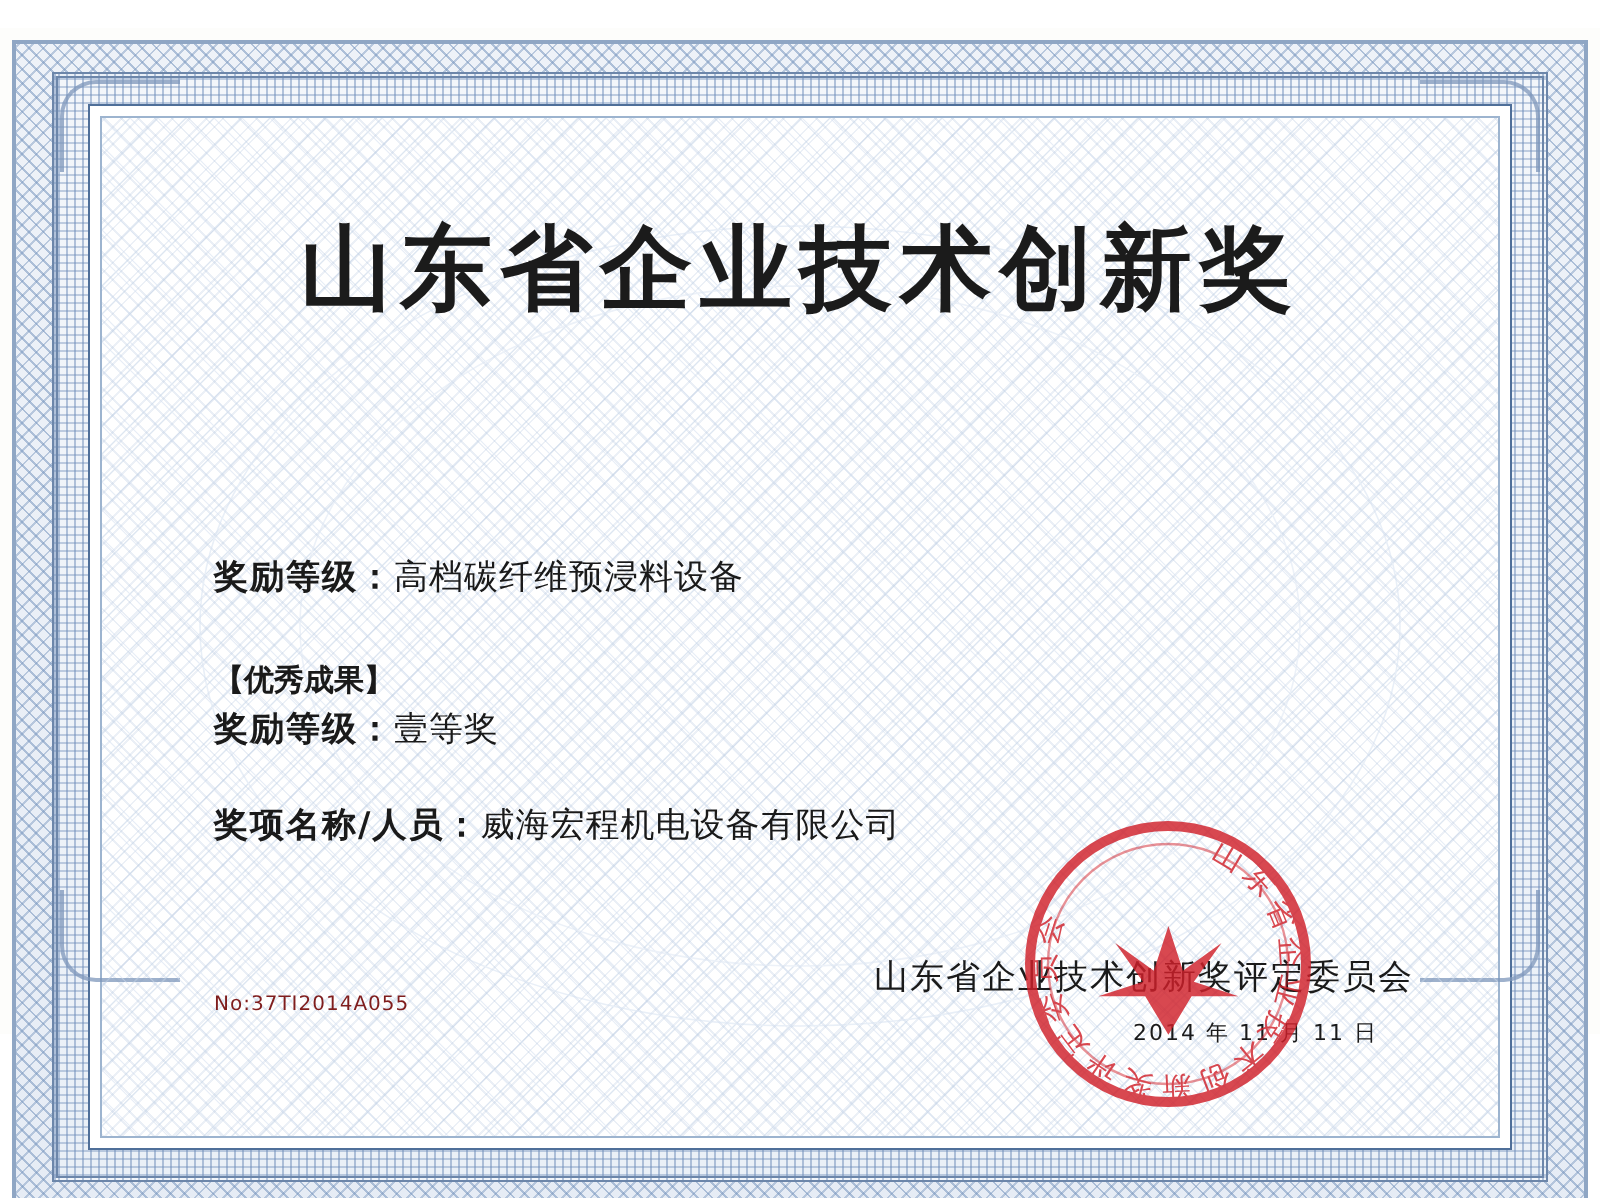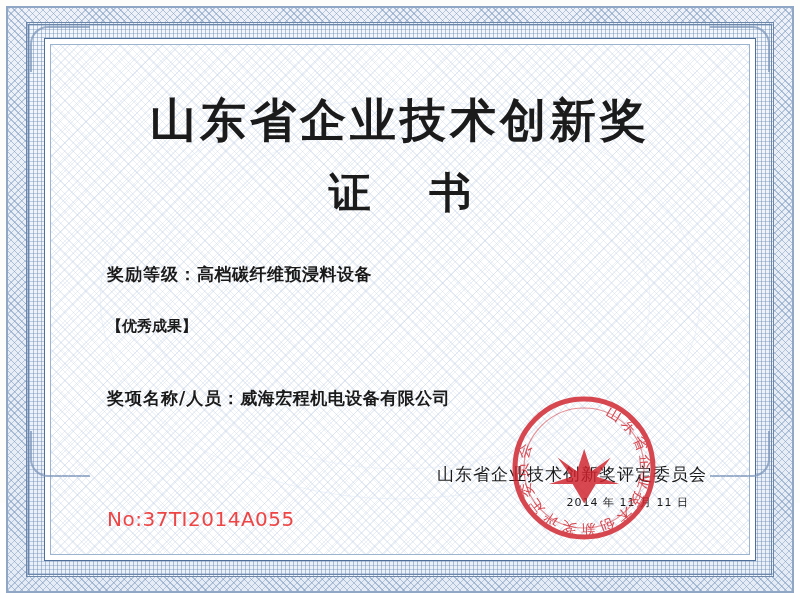--- a/index.html
+++ b/index.html
@@ -13,20 +13,21 @@
     overflow: hidden;
     font-family: "DejaVu Sans", "Liberation Sans", sans-serif;
   }
 
   #certificate {
     position: relative;
     width: 800px;
     height: 503px;
     background: #fdfdfb;
     box-sizing: border-box;
+    margin-top: 14px;
   }
 
   
   .border-outer {
     position: absolute;
     left: 6px; top: 6px;
     width: 788px; height: 587px;
     box-sizing: border-box;
     border: 2px solid #8fa6c4;
     background:
@@ -147,36 +148,36 @@
     font-family: "DejaVu Sans", "Liberation Sans", sans-serif;
     font-size: 17px;
     color: #1a1a1a;
     white-space: nowrap;
   }
   .field .label {
     font-weight: bold;
     letter-spacing: 1px;
   }
   .field .value {
-    font-weight: bold;
+    font-weight: normal;
     letter-spacing: 0.5px;
   }
   .row-award-name { top: 218px; }
   .row-award-tag  { top: 272px; font-size: 15px; }
   .row-award-tag .tagtext { font-weight: bold; }
   .row-award-level{ top: 294px; }
   .row-participant{ top: 342px; }
 
   .serial {
     position: absolute;
     left: 56px;
-    top: 462px;
-    font-family: "DejaVu Sans", "Liberation Sans", sans-serif;
-    font-size: 20px;
-    color: #ef4444;
+    top: 438px;
+    font-family: "DejaVu Sans", "Liberation Sans", sans-serif;
+    font-size: 10px;
+    color: #7f1d1d;
     letter-spacing: 0.5px;
     white-space: nowrap;
   }
 
   .issuer {
     position: absolute;
     right: 42px;
     top: 418px;
     font-family: "DejaVu Sans", "Liberation Sans", sans-serif;
     font-size: 17px;
@@ -229,30 +230,32 @@
       </pattern>
     </defs>
     <rect x="0" y="0" width="698" height="509" fill="url(#weave)"></rect>
     <ellipse cx="349" cy="254" rx="300" ry="200" fill="none" stroke="#d7e2f1" stroke-width="0.8"></ellipse>
     <ellipse cx="349" cy="254" rx="250" ry="170" fill="none" stroke="#dde6f3" stroke-width="0.8"></ellipse>
   </svg>
 
   <div class="content">
 
     <div class="title-main">山东省企业技术创新奖</div>
-    <div class="title-sub">证 书</div>
 
     <div class="field row-award-name">
       <span class="label">奖励等级：</span><span class="value">高档碳纤维预浸料设备</span>
     </div>
 
     <div class="field row-award-tag">
       <span class="tagtext">【优秀成果】</span>
     </div>
 
+    <div class="field row-award-level">
+      <span class="label">奖励等级：</span><span class="value">壹等奖</span>
+    </div>
 
     <div class="field row-participant">
       <span class="label">奖项名称/人员：</span><span class="value">威海宏程机电设备有限公司</span>
     </div>
 
     <div class="serial">No:37TI2014A055</div>
 
     <div class="issuer">山东省企业技术创新奖评定委员会</div>
     <div class="issue-date">2014 年 11 月 11 日</div>
 

